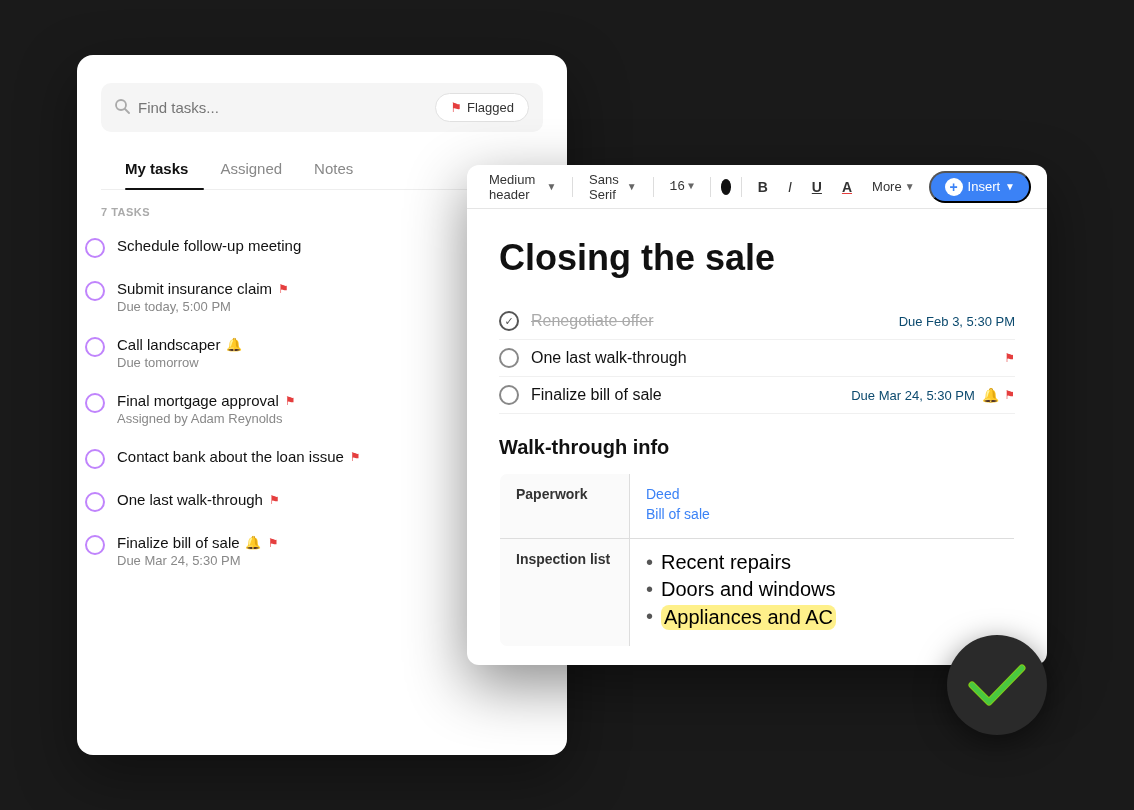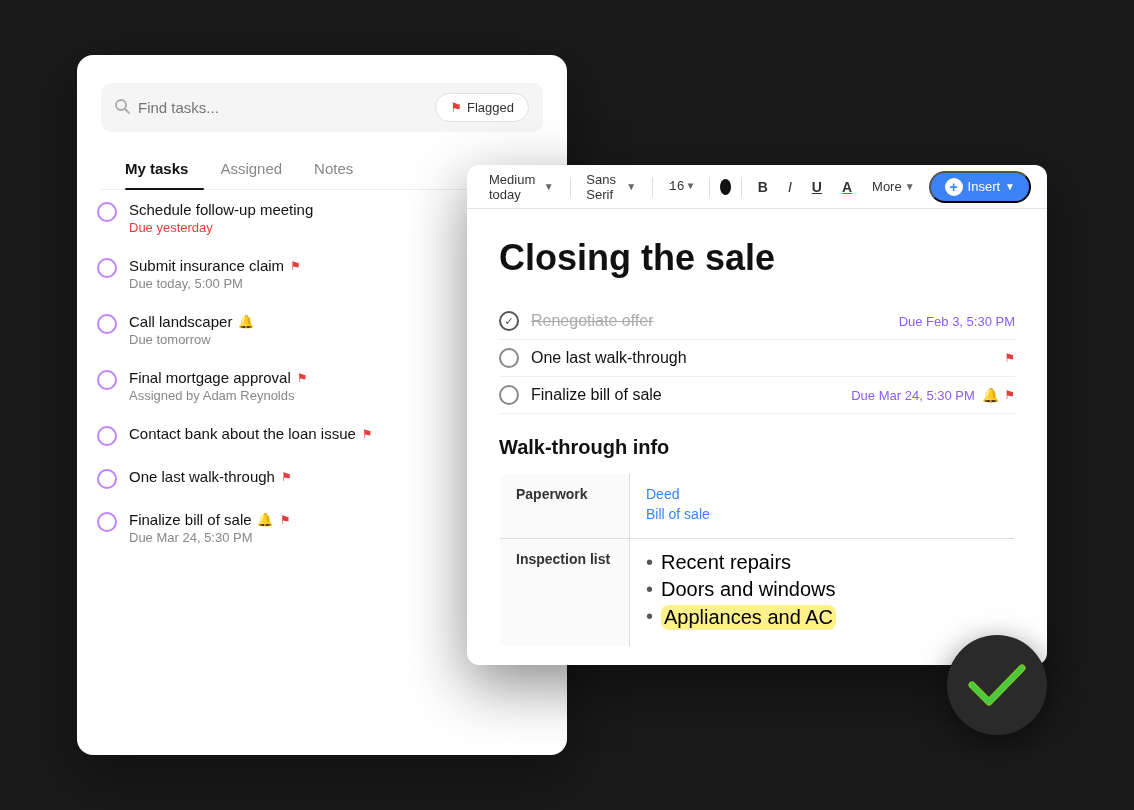--- a/index.html
+++ b/index.html
@@ -190,21 +190,21 @@
 
     .tasks-count {
       padding: 16px 24px 8px;
       font-size: 11px;
       font-weight: 600;
       color: #aaa;
       letter-spacing: 0.5px;
     }
 
     .task-list {
-      padding: 0 12px;
+      padding: 0 0;
     }
 
     .task-item {
       display: flex;
       align-items: flex-start;
       padding: 11px 8px;
       border-radius: 8px;
       cursor: pointer;
     }
 
@@ -386,21 +386,21 @@
       flex: 1;
     }
 
     .task-text.strikethrough {
       text-decoration: line-through;
       color: #aaa;
     }
 
     .task-due {
       font-size: 13px;
-      color: #8b5cf6;
+      color: #0c4a6e;
       margin-left: auto;
     }
 
     .section-heading {
       font-size: 20px;
       font-weight: 600;
       color: #111;
       margin-top: 22px;
       margin-bottom: 14px;
     }
@@ -502,30 +502,30 @@
         </button>
       </div>
 
       <div class="tasks-tabs">
         <div class="tab active">My tasks</div>
         <div class="tab">Assigned</div>
         <div class="tab">Notes</div>
       </div>
     </div>
 
+    <div class="tasks-count">7 TASKS</div>
 
     <div class="task-list">
 
       <div class="task-item">
         <div class="task-circle"></div>
         <div class="task-info">
           <div class="task-name">
             <span>Schedule follow-up meeting</span>
           </div>
-          <div class="task-sub red">Due yesterday</div>
         </div>
       </div>
 
       <div class="task-item">
         <div class="task-circle"></div>
         <div class="task-info">
           <div class="task-name">
             <span>Submit insurance claim</span>
             <span class="flag-icon">⚑</span>
           </div>
@@ -586,21 +586,21 @@
           <div class="task-sub">Due Mar 24, 5:30 PM</div>
         </div>
       </div>
 
     </div>
   </div>
 
   <div class="doc-panel">
     <div class="doc-toolbar">
       <div class="toolbar-select">
-        <span>Medium today</span>
+        <span>Medium header</span>
         <span class="chevron-down">▼</span>
       </div>
       <div class="toolbar-divider"></div>
       <div class="toolbar-select">
         <span>Sans Serif</span>
         <span class="chevron-down">▼</span>
       </div>
       <div class="toolbar-divider"></div>
       <div class="toolbar-num">
         <span>16</span>

